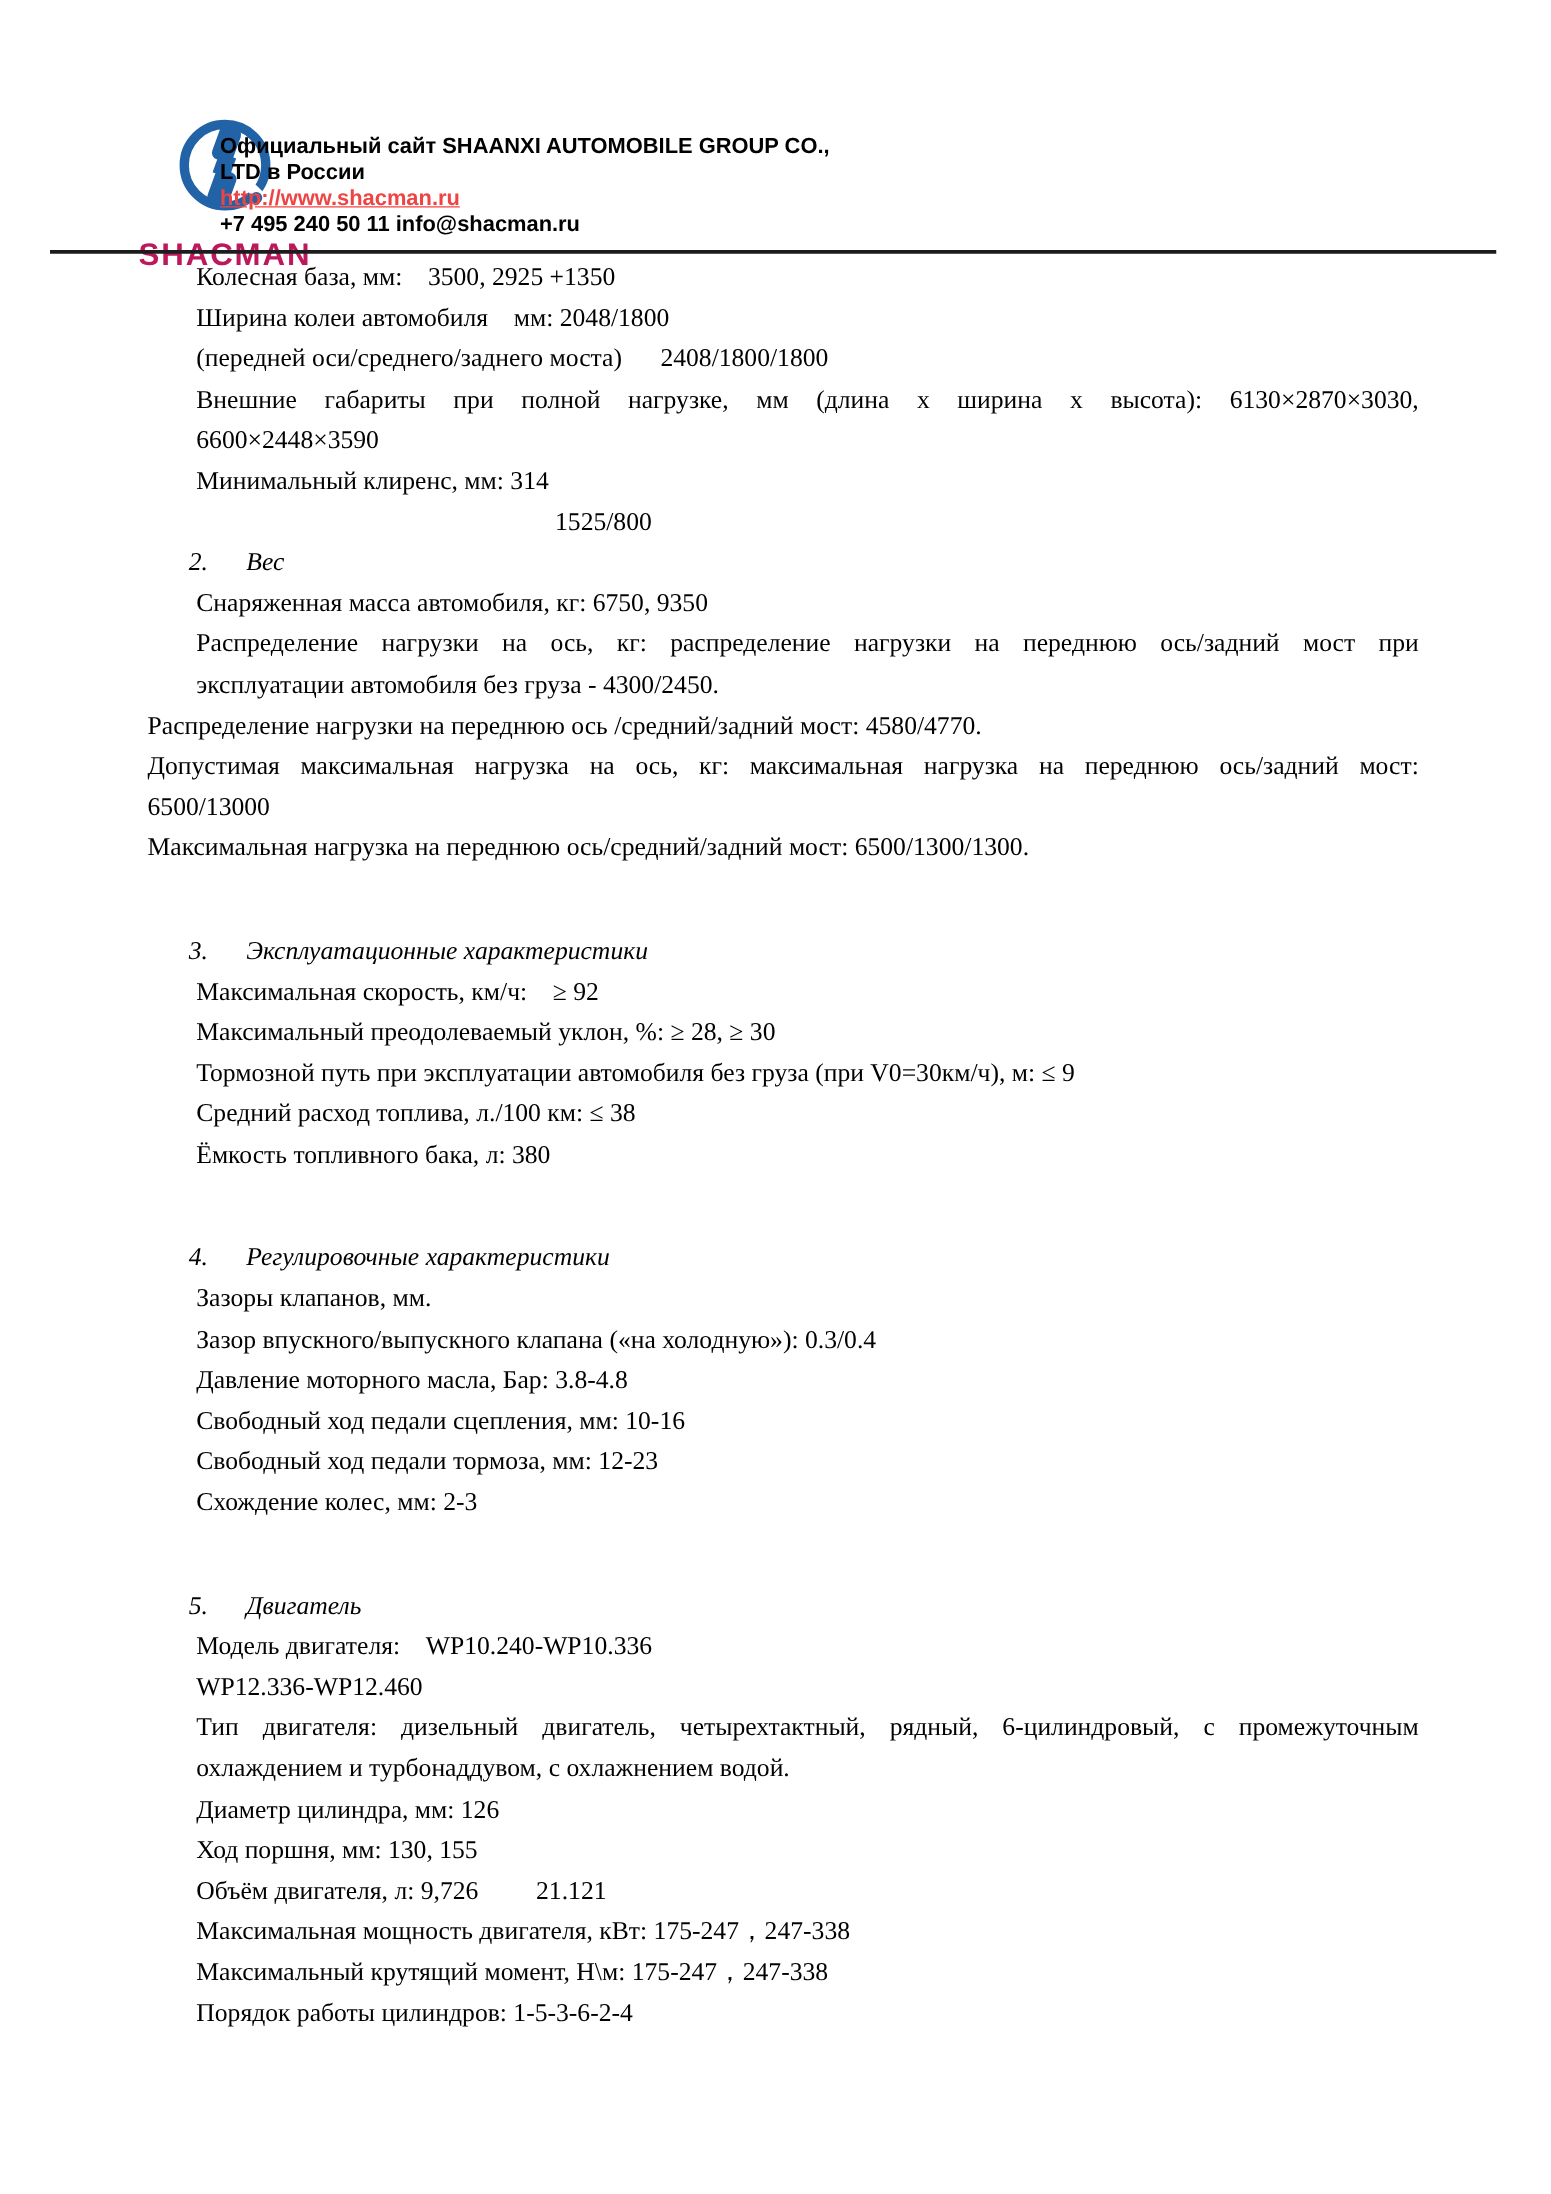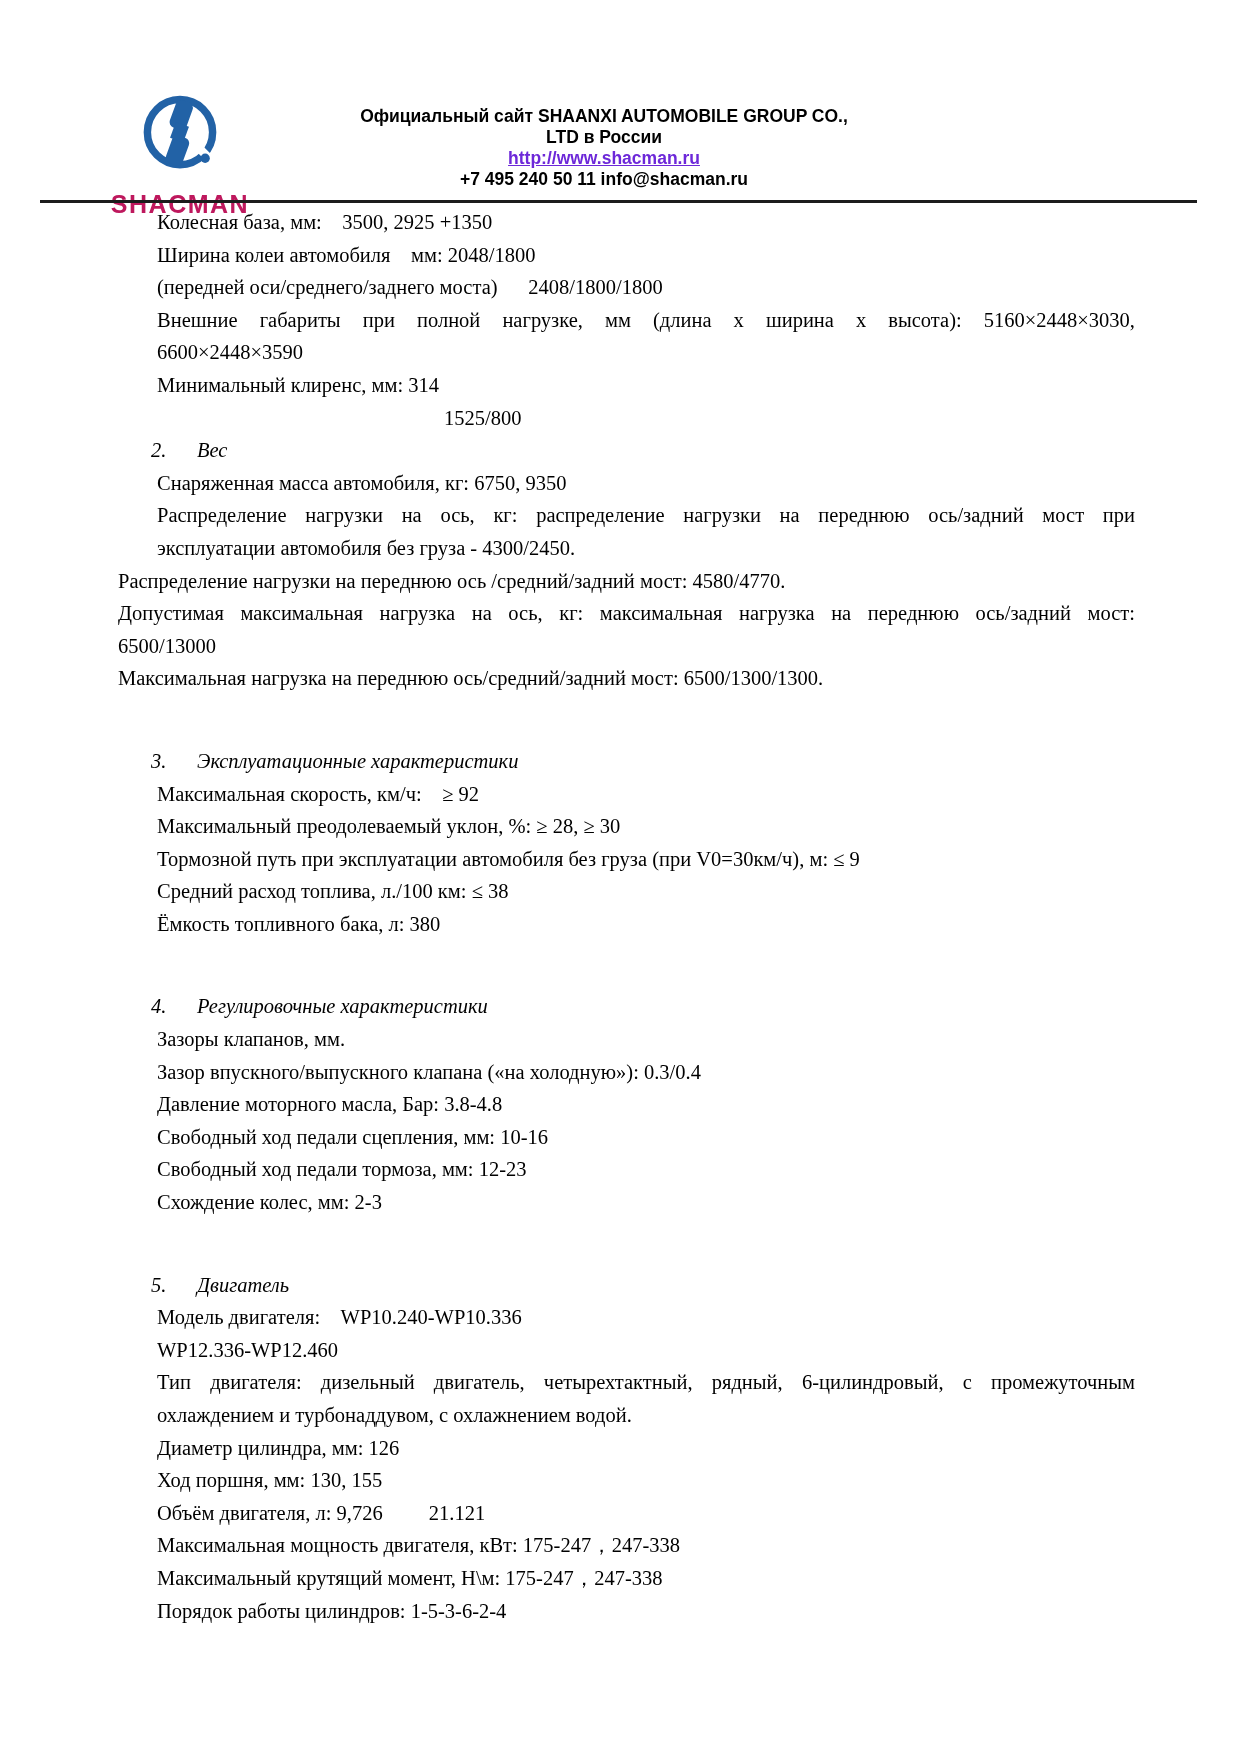--- a/index.html
+++ b/index.html
@@ -9,26 +9,26 @@
     font-family:"Liberation Serif", serif; color:#000;
   }
   
   .logo-wrap { position:absolute; left:110px; top:93px; width:140px; text-align:center; }
   .logo-svg { display:block; margin:0 auto; }
   .wordmark {
     margin-top:15px; font-family:"Liberation Sans", sans-serif; font-weight:bold;
     font-size:25px; letter-spacing:1.5px; color:#be185d;
   }
   .header-center {
-    position:absolute; top:106px; left:204px; width:800px; text-align:center;
+    position:absolute; top:106px; left:176px; width:800px; text-align:left;
     font-family:"Liberation Sans", sans-serif; font-weight:bold;
     font-size:17.5px; line-height:21px; color:#000;
   }
   .header-center .url a, .header-center .url span {
-    color:#6d28d9; text-decoration:underline; cursor:pointer;
+    color:#ef4444; text-decoration:underline; cursor:pointer;
   }
   .rule { position:absolute; top:200px; left:40px; width:1157px; height:3px; background:#1c1c1c; }
   
   .body-text {
     position:absolute; top:206px; left:118px; width:1017px;
     font-size:20.5px; line-height:32.6px;
   }
   .ln { white-space:pre-wrap; min-height:32.6px; }
   .ind { padding-left:39px; }
   .just { text-align:justify; text-align-last:justify; white-space:normal; }
@@ -65,21 +65,21 @@
     <div class="url"><span>http://www.shacman.ru</span></div>
     <div>+7 495 240 50 11 info@shacman.ru</div>
   </div>
 
   <div class="rule"></div>
 
   <div class="body-text">
     <div class="ln ind">Колесная база, мм:    3500, 2925 +1350</div>
     <div class="ln ind">Ширина колеи автомобиля    мм: 2048/1800</div>
     <div class="ln ind">(передней оси/среднего/заднего моста)      2408/1800/1800</div>
-    <div class="ln ind just">Внешние габариты при полной нагрузке, мм (длина х ширина х высота): 5160×2448×3030,</div>
+    <div class="ln ind just">Внешние габариты при полной нагрузке, мм (длина х ширина х высота): 6130×2870×3030,</div>
     <div class="ln ind">6600×2448×3590</div>
     <div class="ln ind">Минимальный клиренс, мм: 314</div>
     <div class="ln val8">1525/800</div>
     <div class="ln sec"><span class="num">2.</span><span>Вес</span></div>
     <div class="ln ind">Снаряженная масса автомобиля, кг: 6750, 9350</div>
     <div class="ln ind just">Распределение нагрузки на ось, кг: распределение нагрузки на переднюю ось/задний мост при</div>
     <div class="ln ind">эксплуатации автомобиля без груза - 4300/2450.</div>
     <div class="ln">Распределение нагрузки на переднюю ось /средний/задний мост: 4580/4770.</div>
     <div class="ln just">Допустимая максимальная нагрузка на ось, кг: максимальная нагрузка на переднюю ось/задний мост:</div>
     <div class="ln">6500/13000</div>

